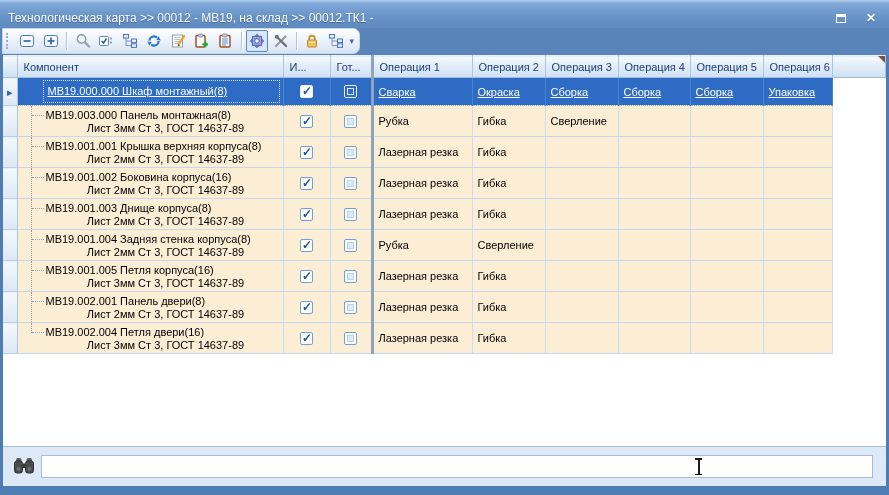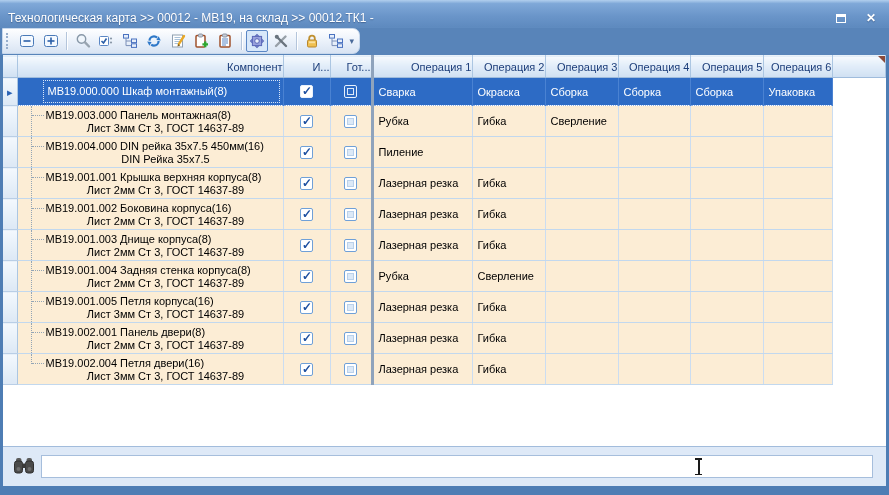--- a/index.html
+++ b/index.html
@@ -32,37 +32,37 @@
   .grip { width:5px; height:16px; border-left:2px dotted #97AECC; margin-right:4px; }
   .tbtn { width:24px; height:22px; display:flex; align-items:center; justify-content:center; border-radius:2px; }
   .tbtn.pressed { background:#D8E8FA; border:1px solid #5B87C5; }
   .tsep { width:1px; height:18px; background:#B4C5DB; box-shadow:1px 0 0 #fff; margin:0 3px; }
   .dd { color:#4A6A9A; font-size:9px; margin-left:1px; }
 
   
   .content { position:absolute; left:3px; top:55px; right:3px; bottom:9px; background:#fff; }
   table.grid { border-collapse:collapse; table-layout:fixed; width:100%; }
   .grid th {
-    height:22px; font-weight:normal; font-size:11px; color:#1D3E7A; text-align:right;
+    height:22px; font-weight:normal; font-size:11px; color:#1D3E7A; text-align:left;
     padding:0 0 0 6px; white-space:nowrap; overflow:hidden;
     background:linear-gradient(180deg,#F6FAFE 0%,#E2EDF9 45%,#CFE0F2 100%);
     border-right:1px solid #ABC6E2; border-bottom:1px solid #9FBCDC; border-top:1px solid #E8F1FA;
   }
   .grid th.corner { padding:0; }
   .grid th.filler { position:relative; }
   .grid th.filler::after {
     content:""; position:absolute; right:0; top:0;
     border-left:7px solid transparent; border-top:7px solid #8B4A3A;
   }
   .grid td {
     font-size:11px; color:#000; background:#FCEDD5;
     border-right:1px solid #CBDDF1; border-bottom:1px solid #C2D8EE;
     overflow:hidden; white-space:nowrap; padding:0;
   }
-  .row.root td { height:26px; }
+  .row.root td { height:26px;text-decoration:underline; }
   .row.child td { height:31px; }
   td.ind {
     background:linear-gradient(180deg,#F3F8FD 0%,#DCE8F5 100%);
     border-right:1px solid #ABC6E2; border-bottom:1px solid #B9CEE6;
     text-align:center; vertical-align:middle;
   }
   .row-arrow { display:none; color:#2A62B4; font-size:11px; line-height:1; }
   .row.selected .row-arrow { display:inline; }
   .row-arrow::before { content:"▸"; }
 
@@ -313,38 +313,20 @@
     <td class="chk"><span class="checkbox"></span></td>
     <td class="op op1">Рубка</td>
     <td class="op">Гибка</td>
     <td class="op">Сверление</td>
     <td class="op"></td>
     <td class="op"></td>
     <td class="op"></td>
     <td class="fill"></td>
   </tr>
 
-  <tr class="row child">
-    <td class="ind"></td>
-    <td class="comp">
-      <div class="cellwrap">
-        <div class="nm">МВ19.004.000 DIN рейка 35х7.5 450мм(16)</div>
-        <div class="mt">DIN Рейка 35х7.5</div>
-      </div>
-    </td>
-    <td class="chk"><span class="checkbox checked"></span></td>
-    <td class="chk"><span class="checkbox"></span></td>
-    <td class="op op1">Пиление</td>
-    <td class="op"></td>
-    <td class="op"></td>
-    <td class="op"></td>
-    <td class="op"></td>
-    <td class="op"></td>
-    <td class="fill"></td>
-  </tr>
 
   <tr class="row child">
     <td class="ind"></td>
     <td class="comp">
       <div class="cellwrap">
         <div class="nm">МВ19.001.001 Крышка верхняя корпуса(8)</div>
         <div class="mt">Лист 2мм Ст 3, ГОСТ 14637-89</div>
       </div>
     </td>
     <td class="chk"><span class="checkbox checked"></span></td>

